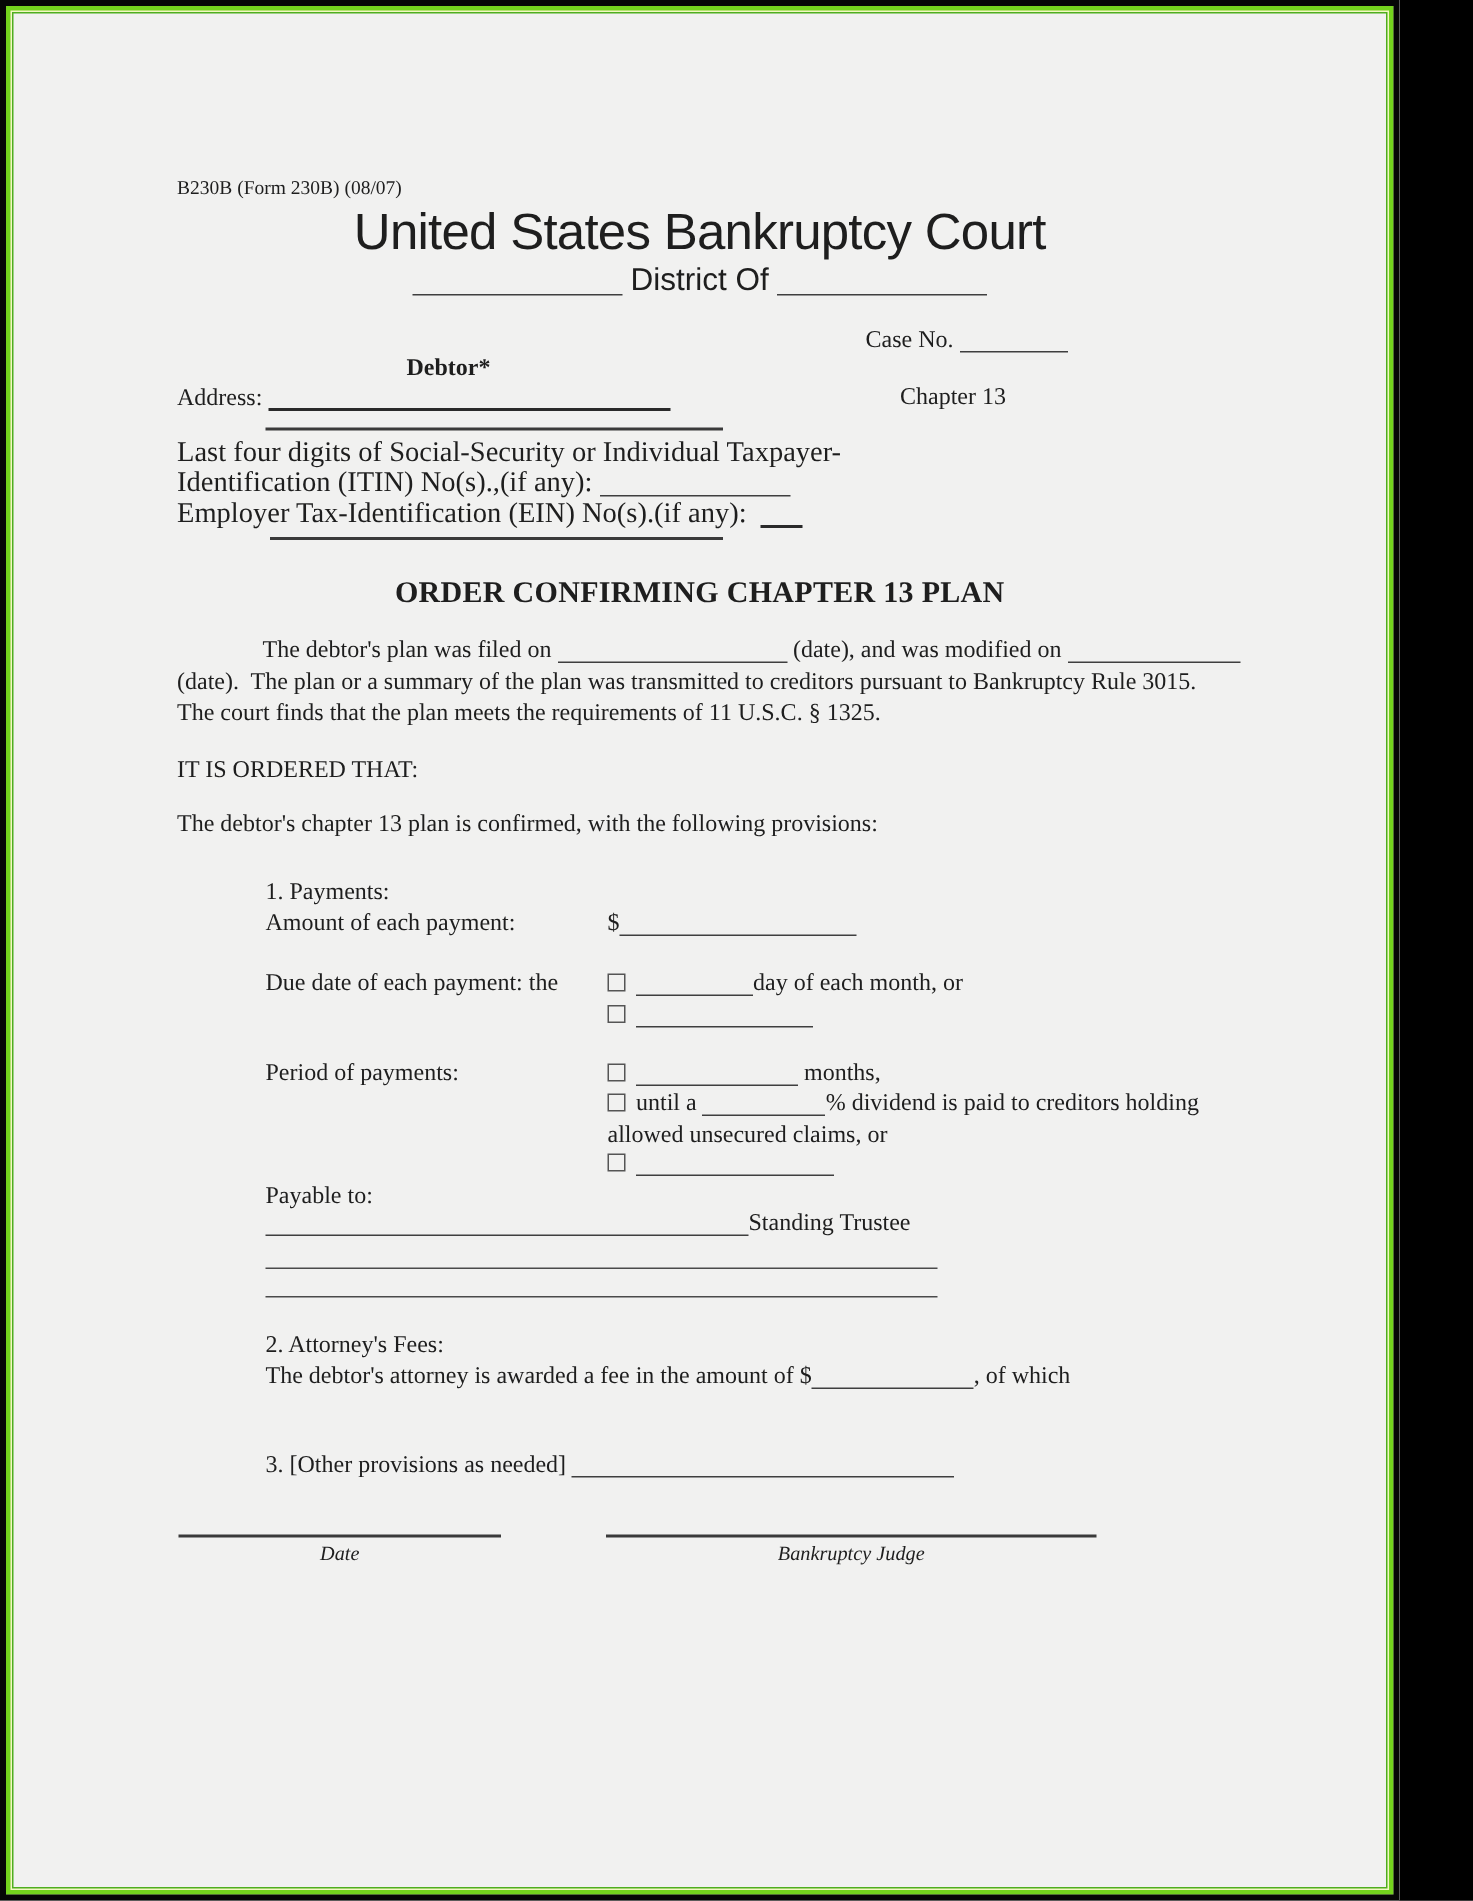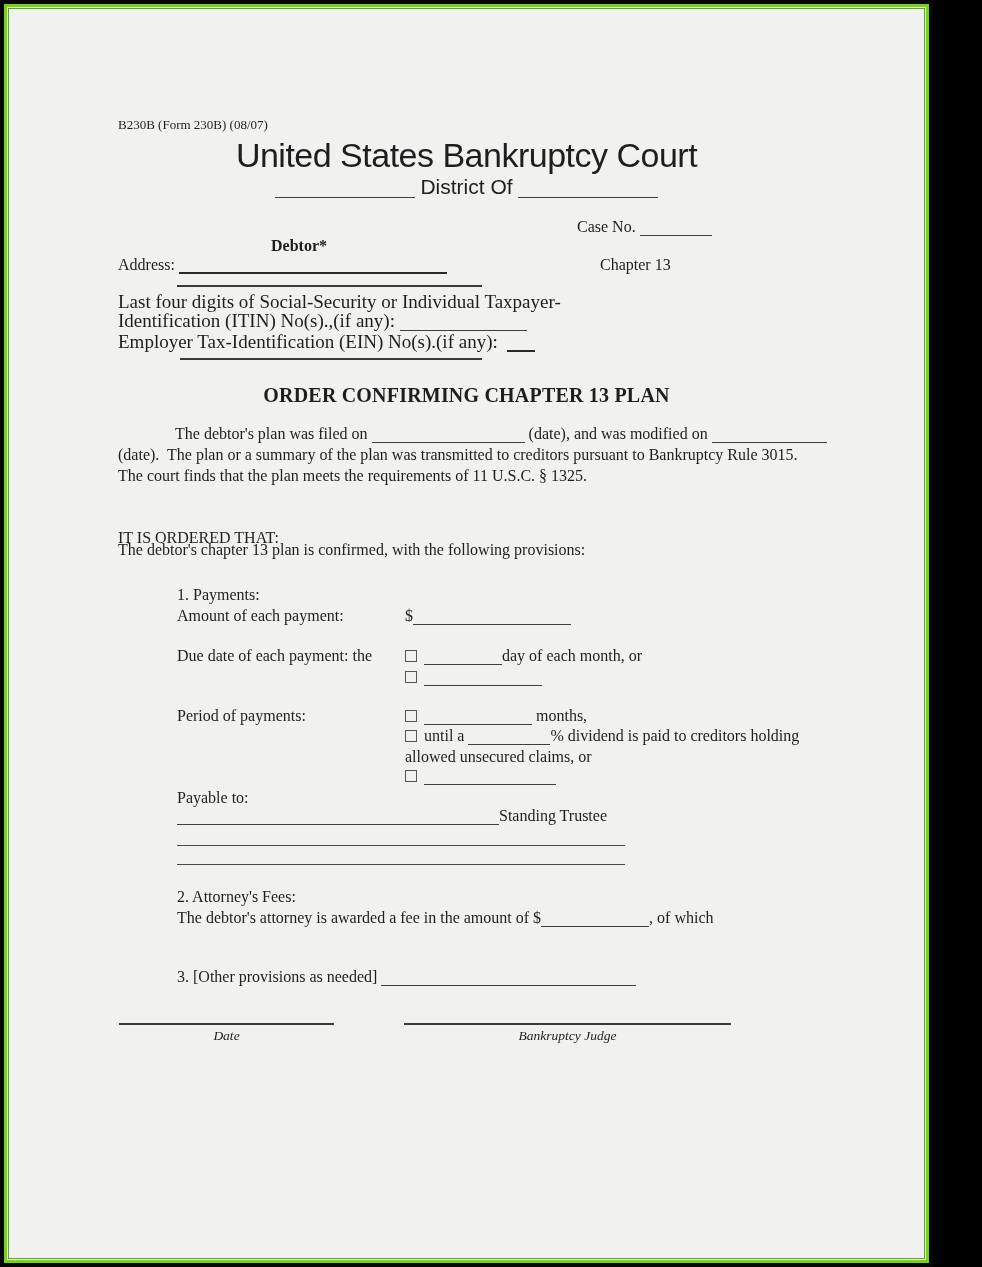--- a/index.html
+++ b/index.html
@@ -58,21 +58,21 @@
   <div class="abs" style="left:564px; top:256px;margin-left:36px;">Chapter 13</div>
 
   <div class="abs b order-title center" style="left:0; right:0; top:384px;">ORDER CONFIRMING CHAPTER 13 PLAN</div>
 
   <div class="abs lh" style="left:118px; top:423px; width:768px;">
     <div class="pre"><span style="display:inline-block;width:57px;"></span><span>The debtor's plan was filed on </span><span class="bl" style="width:153px;"></span><span> (date), and was modified on </span><span class="bl" style="width:115px;"></span></div>
     <div class="pre">(date).  The plan or a summary of the plan was transmitted to creditors pursuant to Bankruptcy Rule 3015.</div>
     <div class="pre">The court finds that the plan meets the requirements of 11 U.S.C. § 1325.</div>
   </div>
 
-  <div class="abs" style="left:118px; top:505px;margin-top:24px;">IT IS ORDERED THAT:</div>
+  <div class="abs" style="left:118px; top:505px;">IT IS ORDERED THAT:</div>
   <div class="abs" style="left:118px; top:541px;">The debtor's chapter 13 plan is confirmed, with the following provisions:</div>
 
   <div class="abs" style="left:177px; top:586px;">1. Payments:</div>
   <div class="abs" style="left:177px; top:607px;">Amount of each payment:</div>
   <div class="abs pre" style="left:405px; top:607px;"><span>$</span><span class="bl" style="width:158px;"></span></div>
 
   <div class="abs" style="left:177px; top:647px;">Due date of each payment: the</div>
   <div class="abs pre" style="left:405px; top:647px;"><span class="cb"></span><span class="bl" style="width:78px;"></span><span>day of each month, or</span></div>
   <div class="abs pre" style="left:405px; top:668px;"><span class="cb"></span><span class="bl" style="width:118px;"></span></div>
 

